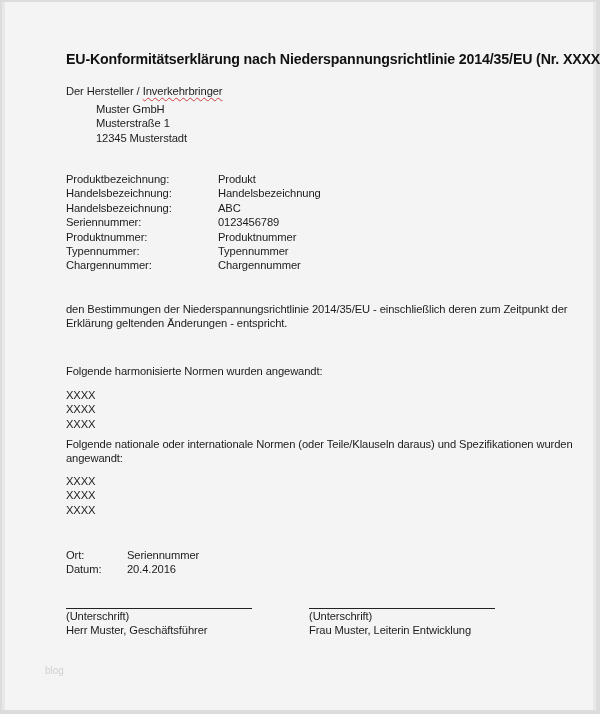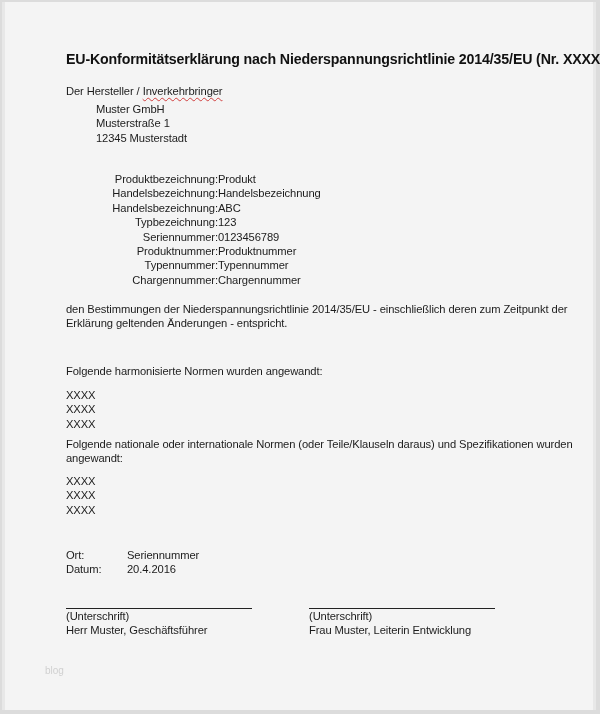--- a/index.html
+++ b/index.html
@@ -48,21 +48,20 @@
     }
     .address { left: 91px; top: 100px; }
     .fields {
       left: 61px;
       top: 170px;
     }
     .field-row {
       display: flex;
       height: 14.4px;
       line-height: 14.4px;
-      text-align: right;
     }
     .field-label { width: 152px; }
     .field-value { }
     .para { left: 61px; top: 300px; }
     .section1 { left: 61px; top: 362px; }
     .list1 { left: 61px; top: 386px; }
     .section2 { left: 61px; top: 435px; }
     .list2 { left: 61px; top: 472px; }
     .place-date { left: 61px; top: 546px; }
     .pd-row { display: flex; height: 14px; line-height: 14px; }
@@ -107,24 +106,20 @@
       <span class="field-label">Produktbezeichnung:</span>
       <span class="field-value">Produkt</span>
     </div>
     <div class="field-row">
       <span class="field-label">Handelsbezeichnung:</span>
       <span class="field-value">Handelsbezeichnung</span>
     </div>
     <div class="field-row">
       <span class="field-label">Handelsbezeichnung:</span>
       <span class="field-value">ABC</span>
-    </div>
-    <div class="field-row">
-      <span class="field-label">Typbezeichnung:</span>
-      <span class="field-value">123</span>
     </div>
     <div class="field-row">
       <span class="field-label">Seriennummer:</span>
       <span class="field-value">0123456789</span>
     </div>
     <div class="field-row">
       <span class="field-label">Produktnummer:</span>
       <span class="field-value">Produktnummer</span>
     </div>
     <div class="field-row">

